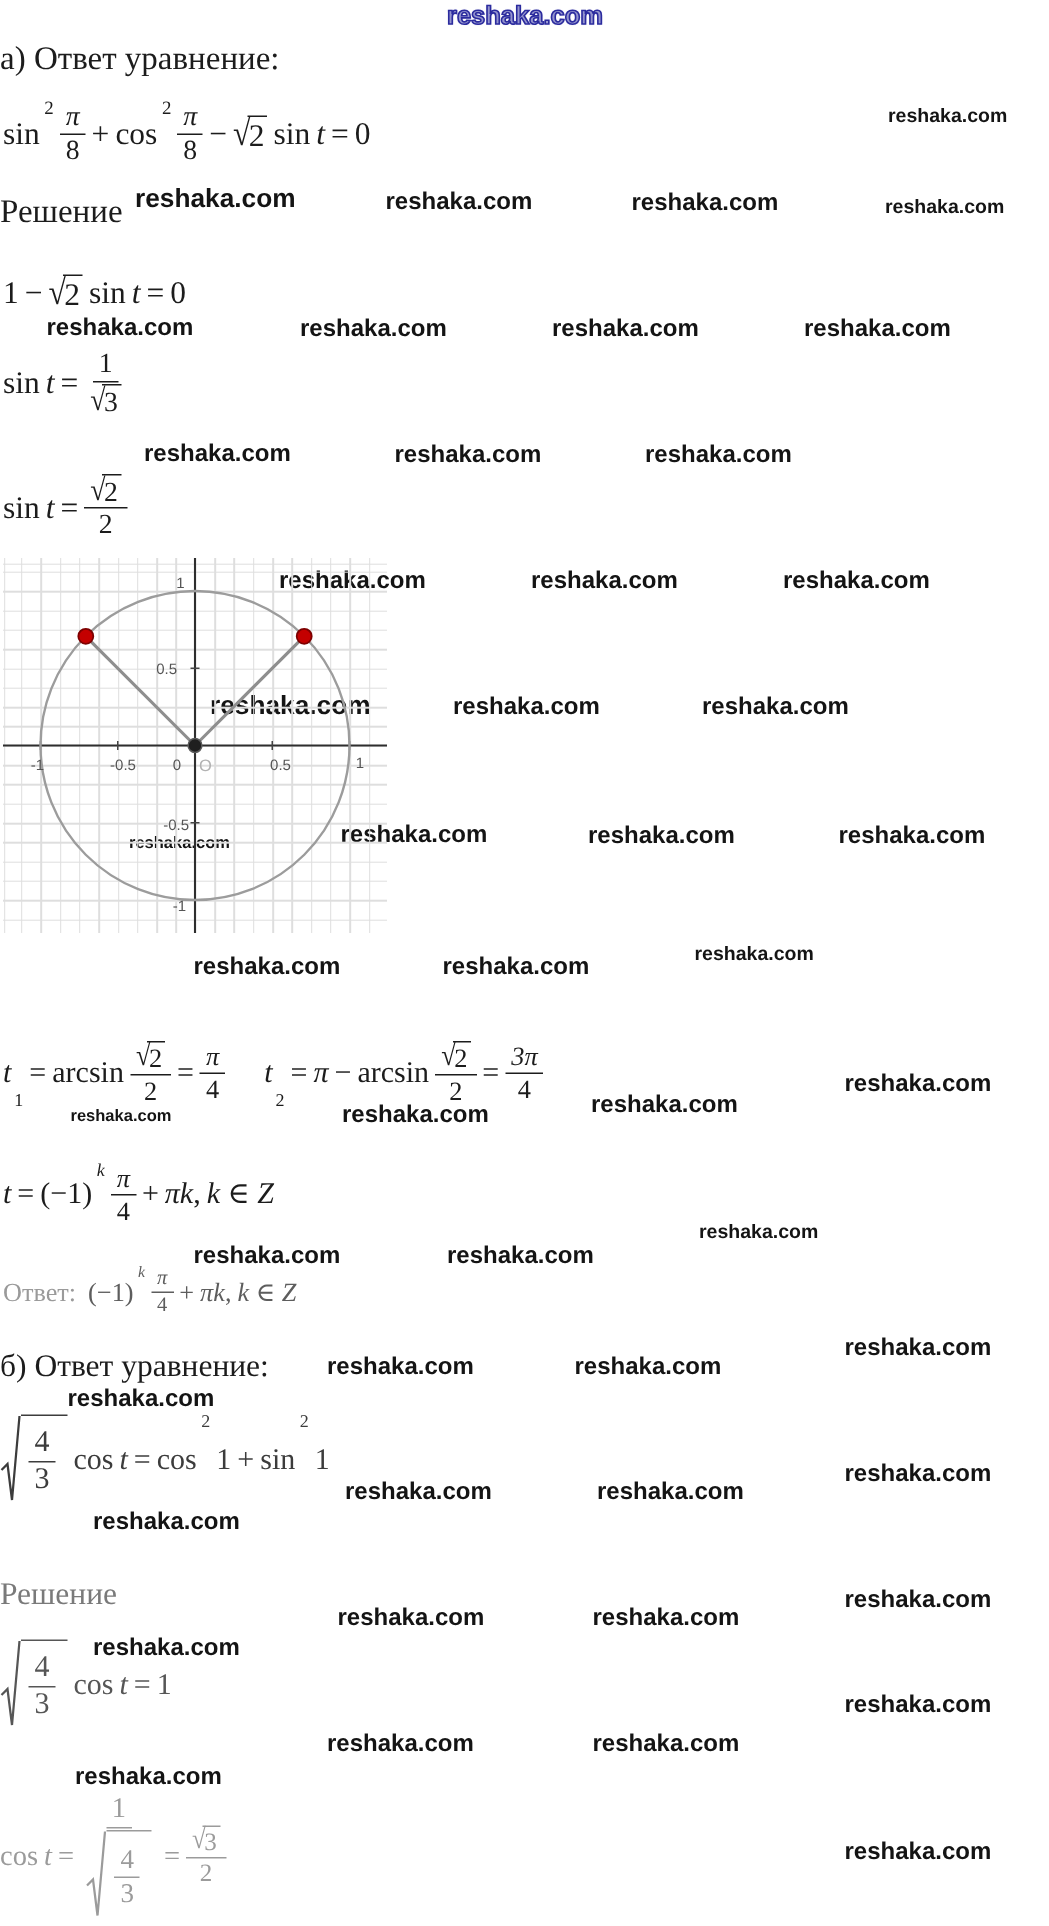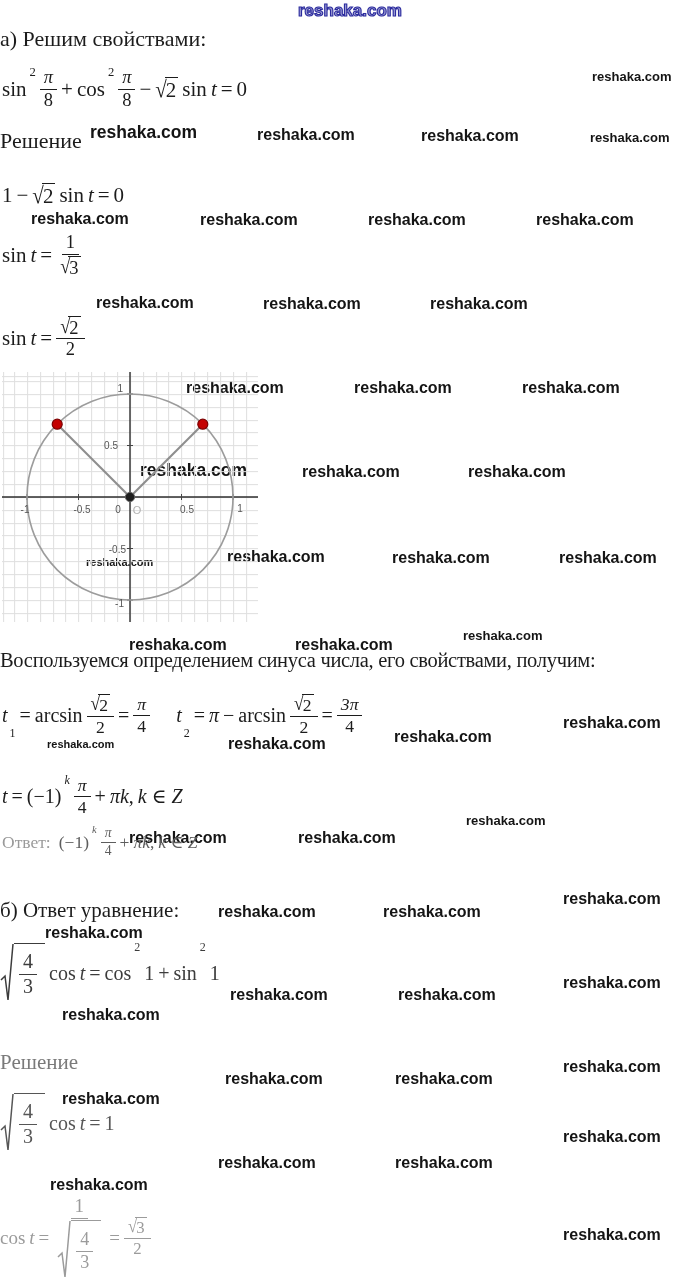--- a/index.html
+++ b/index.html
@@ -92,21 +92,21 @@
   <span class="wm" style="left:563px;top:1059px">reshaka.com</span>
   <span class="wm" style="left:225px;top:1071px">reshaka.com</span>
   <span class="wm" style="left:395px;top:1071px">reshaka.com</span>
   <span class="wm" style="left:62px;top:1091px">reshaka.com</span>
   <span class="wm" style="left:563px;top:1129px">reshaka.com</span>
   <span class="wm" style="left:218px;top:1155px">reshaka.com</span>
   <span class="wm" style="left:395px;top:1155px">reshaka.com</span>
   <span class="wm" style="left:50px;top:1177px">reshaka.com</span>
   <span class="wm" style="left:563px;top:1227px">reshaka.com</span>
 
-  <div class="tb" style="left:0;top:26px;font-size:22px">а) Решим свойствами:</div>
+  <div class="tb" style="left:0;top:26px;font-size:22px">а) Ответ уравнение:</div>
 
   <div class="fr" style="left:2px;top:68px;font-size:21px">
     <span>sin</span>
       <span class="sup rm">2</span>
     <span class="frac">
         <span class="nu it">π</span>
         <span class="de">8</span>
       </span>
     <span>+</span>
     <span>cos</span>
@@ -197,21 +197,20 @@
       <text class="gtick" x="122" y="235" text-anchor="end">-1</text>
       <text class="gtick" x="23" y="141" text-anchor="middle">-1</text>
       <text class="gtick" x="80" y="141" text-anchor="middle">-0.5</text>
       <text class="gtick" x="116" y="141" text-anchor="middle">0</text>
       <text class="gtick2" x="135" y="142" text-anchor="middle">O</text>
       <text class="gtick" x="185" y="141" text-anchor="middle">0.5</text>
       <text class="gtick" x="238" y="140" text-anchor="middle">1</text>
     </svg>
   </div>
 
-  <div class="tb" style="left:0;top:649px;font-size:20.5px;letter-spacing:-0.3px">Воспользуемся определением синуса числа, его свойствами, получим:</div>
 
   <div class="fr" style="left:2px;top:694px;font-size:20px">
     <span class="it">t</span>
       <span class="sub">1</span>
     <span>=</span>
     <span>arcsin</span>
     <span class="frac">
       <span class="nu">
           <span class="sqrt">
             <span class="rs">√</span>
@@ -256,21 +255,21 @@
     <span class="frac">
         <span class="nu it">π</span>
         <span class="de">4</span>
       </span>
     <span>+</span>
     <span class="it">πk</span>
       <span style="margin-left:-4px">,</span>
     <span class="it">k ∈ Z</span>
   </div>
 
-  <div class="fr" style="left:2px;top:826px;font-size:17.5px;color:#5d5d5d">
+  <div class="fr" style="left:2px;top:845px;font-size:17.5px;color:#5d5d5d">
     <span style="color:#9a9a9a;margin-right:8px">Ответ:</span>
     <span>(−1)</span>
       <span class="sup">k</span>
     <span class="frac" style="font-size:0.78em">
         <span class="nu it">π</span>
         <span class="de">4</span>
       </span>
     <span>+</span>
     <span class="it">πk</span>
       <span style="margin-left:-4px">,</span>

